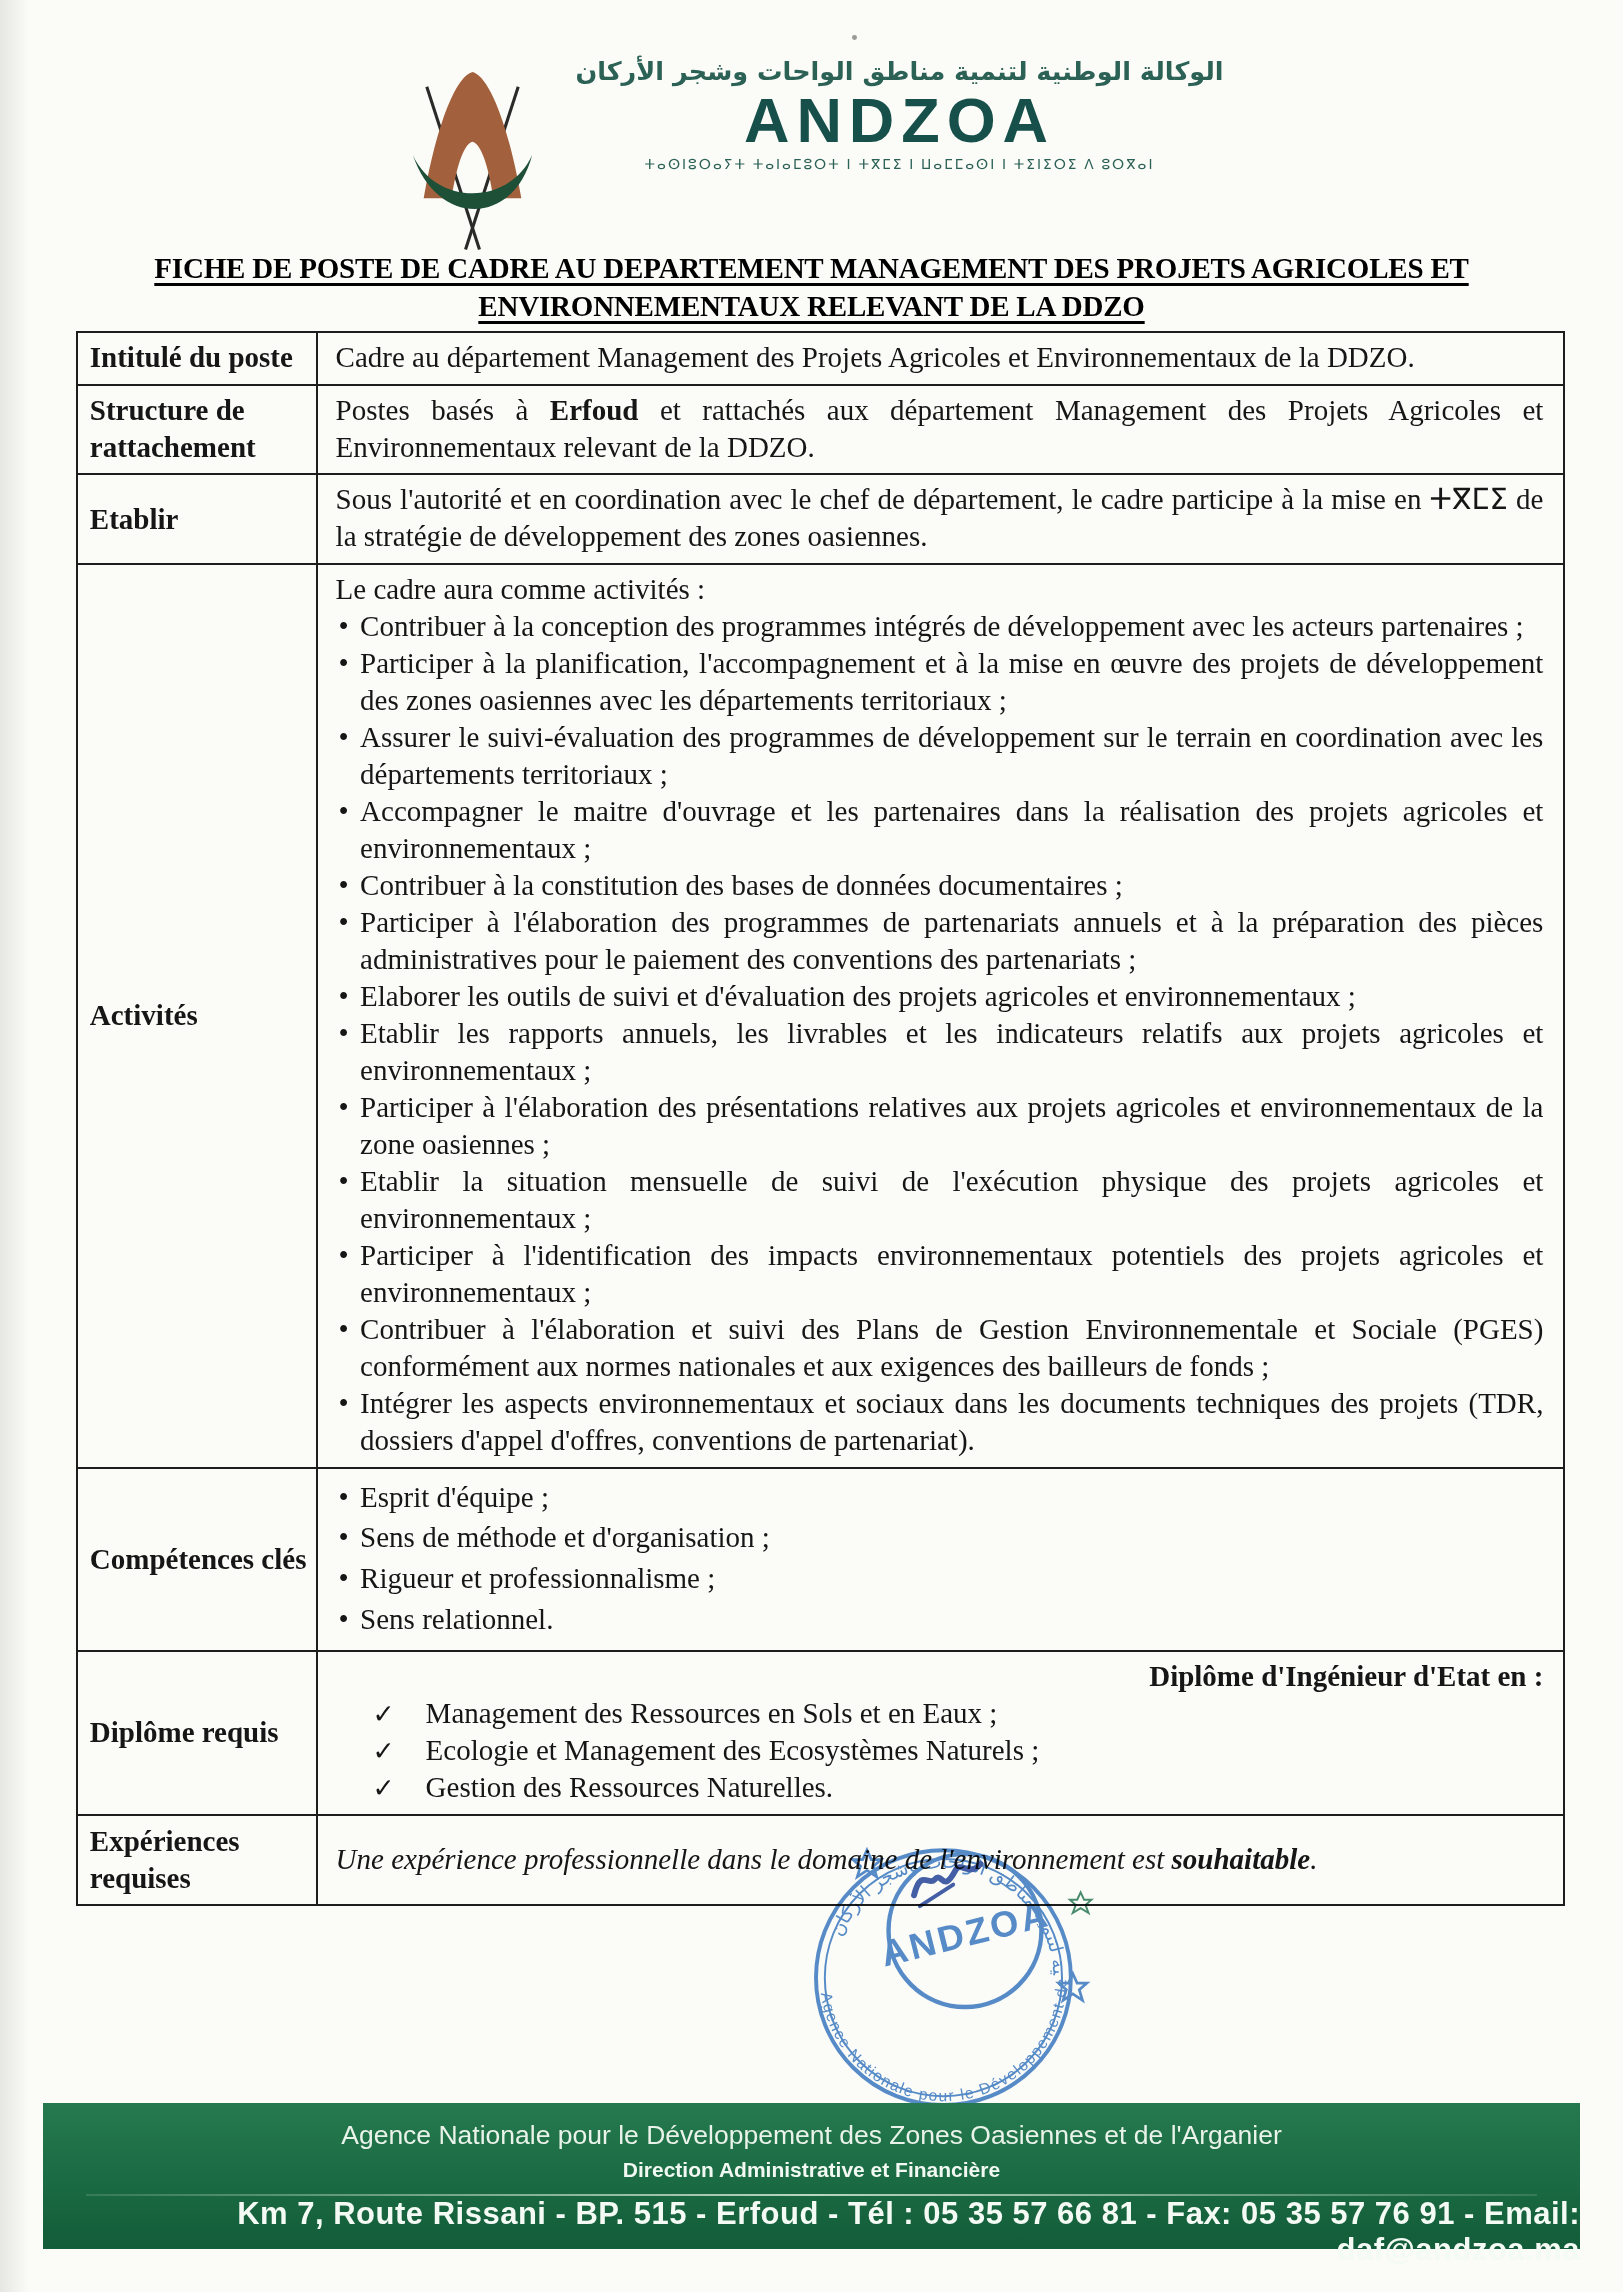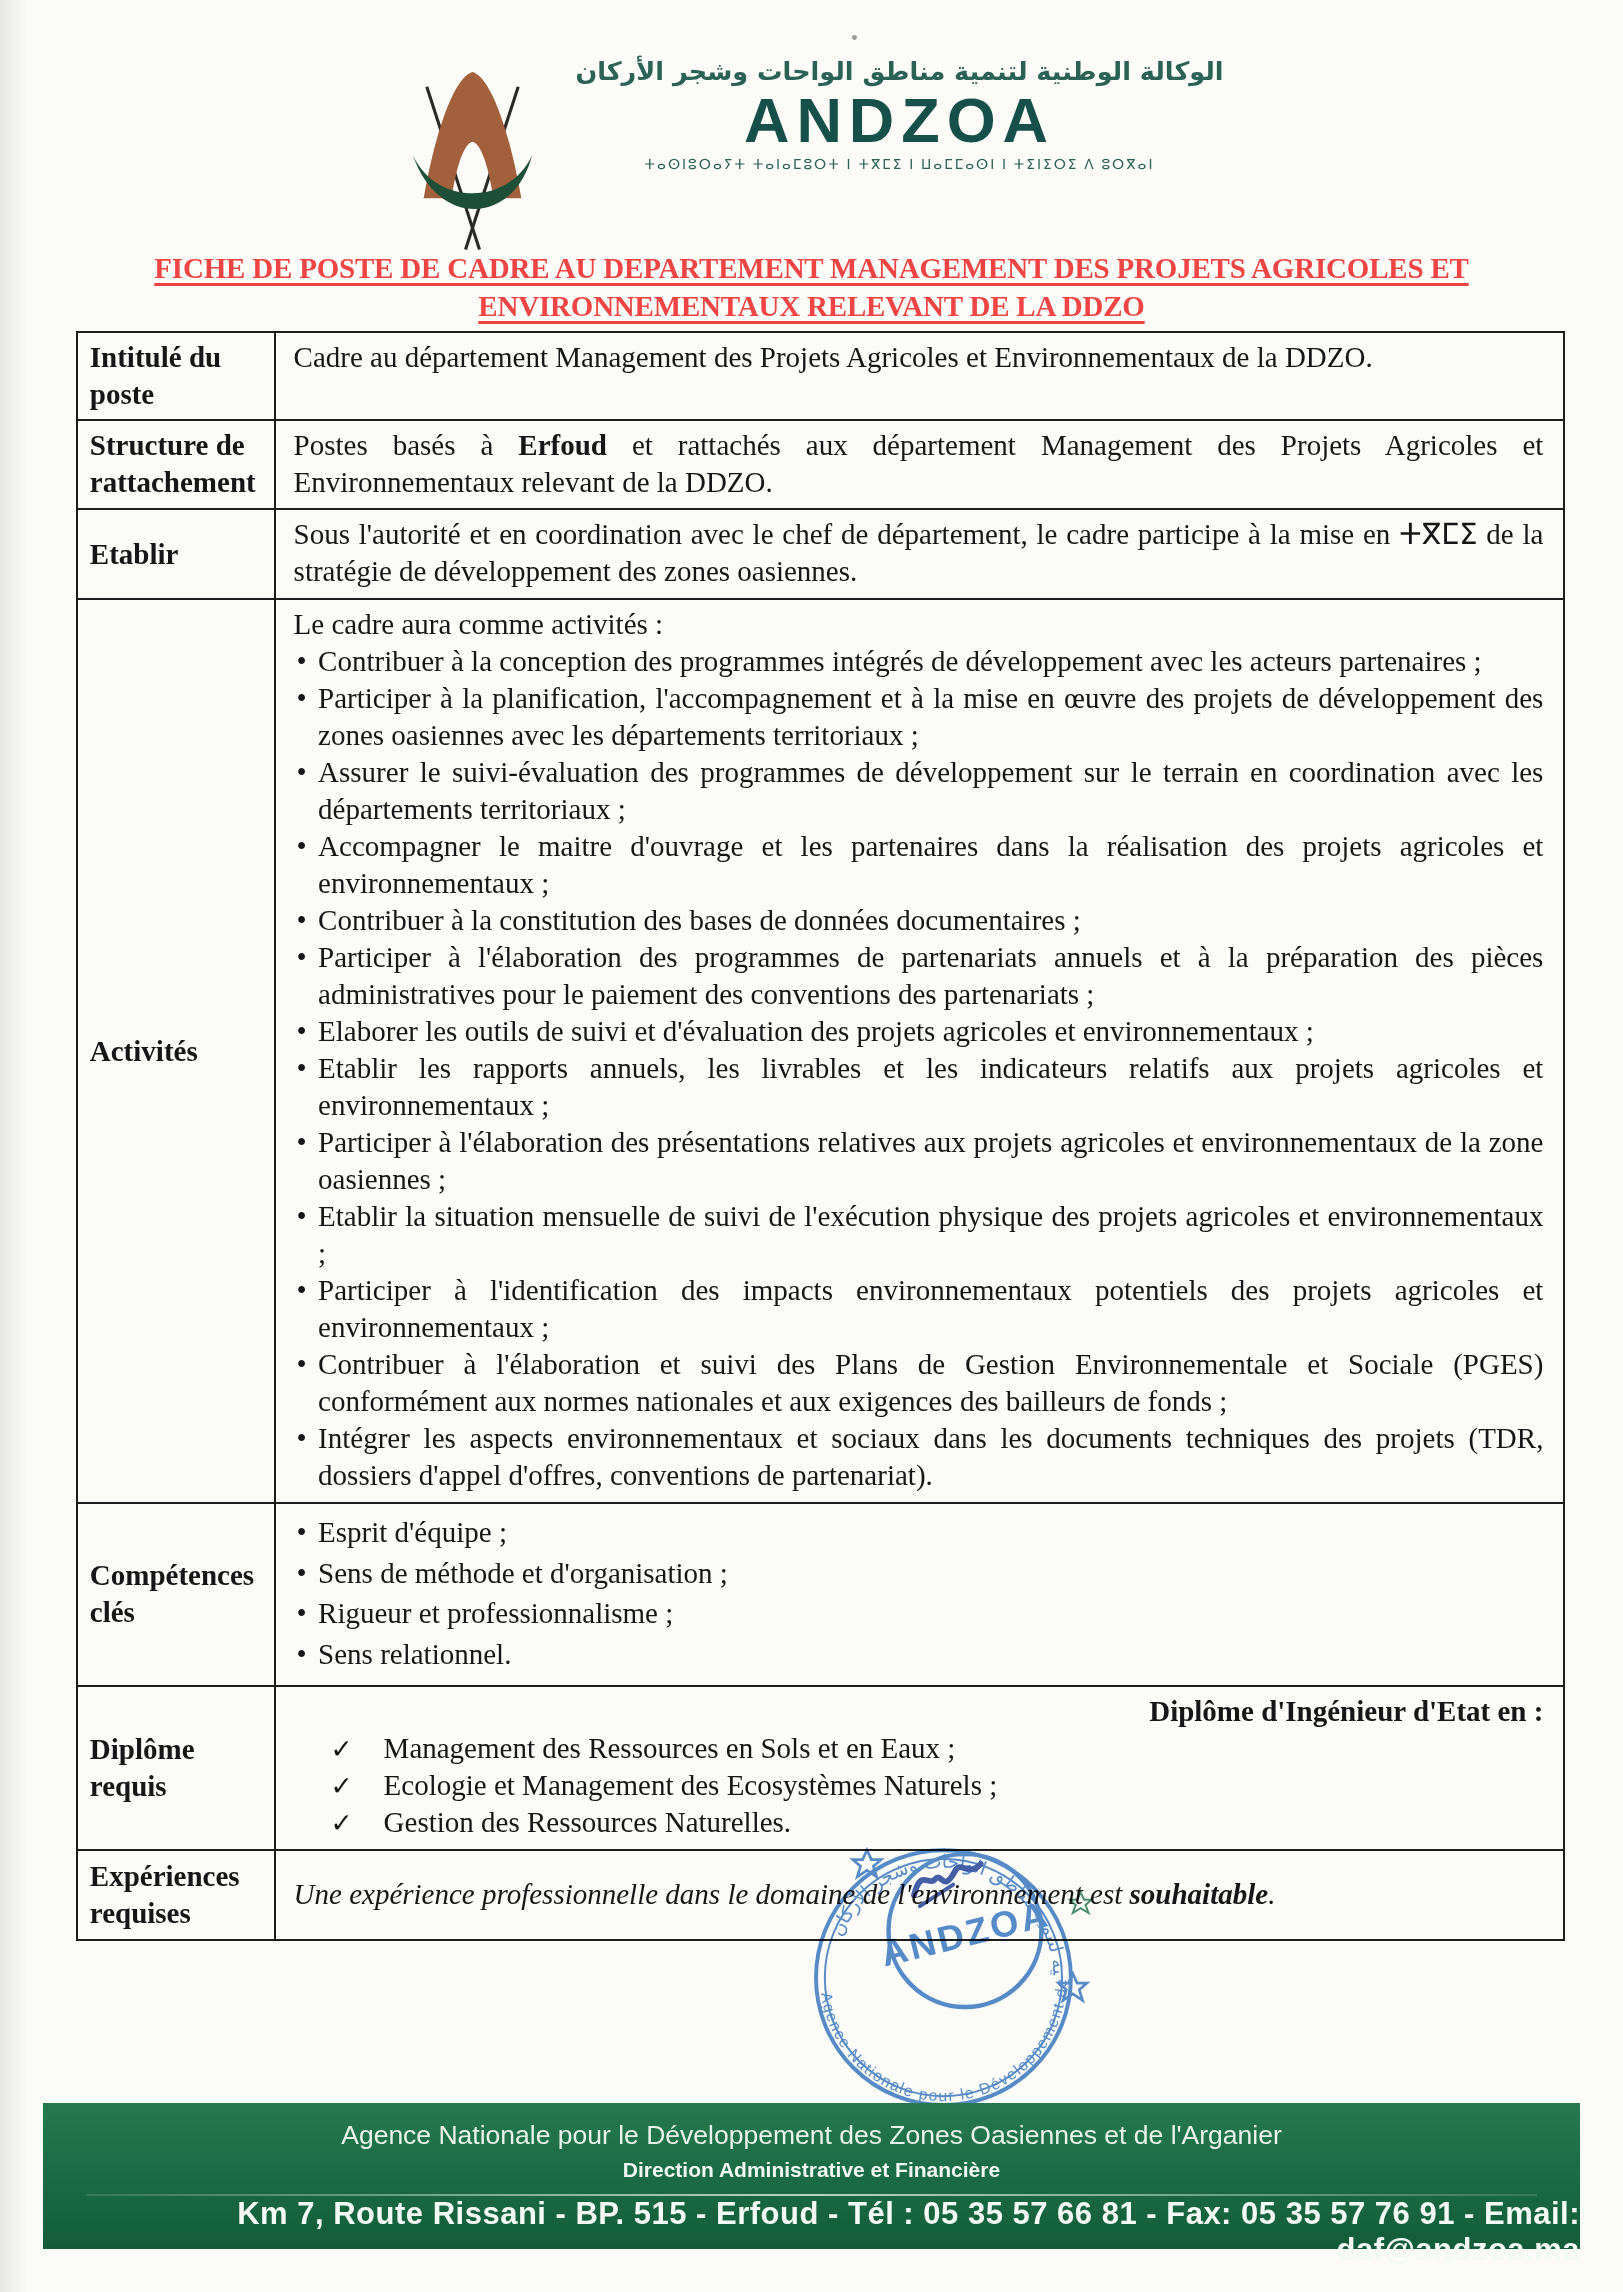--- a/index.html
+++ b/index.html
@@ -17,27 +17,27 @@
   .logo-row{ position:absolute; top:55px; left:0; right:0; display:flex; justify-content:center; align-items:flex-start; gap:29px; }
   .logo-icon{ width:147px; height:186px; flex:0 0 auto; margin-top:9.8px; }
   .logo-text{ display:flex; flex-direction:column; align-items:center; }
   .logo-ar{ font-family:"DejaVu Sans",sans-serif; font-size:25.5px; font-weight:bold; color:#2c6156; direction:rtl; line-height:33px; }
   .logo-acronym{ font-family:"Liberation Sans","DejaVu Sans",sans-serif; font-weight:bold; font-size:63px; line-height:65px; color:#17504a; letter-spacing:6.9px; }
   .logo-tif{ font-family:Liberation Sans, sans-serif; font-size:13.7px; color:#2c6156; letter-spacing:2px; margin-top:2.9px; white-space:nowrap; }
   .logo-fr{ font-family:"Liberation Sans",sans-serif; font-size:24.5px; color:#57575a; line-height:28px; text-align:center; margin-top:3.9px; }
 
   
   .doc-title{ position:absolute; top:249px; left:0; right:0; text-align:center;
-    font-weight:bold; font-size:29px; line-height:38px; letter-spacing:-0.2px; color:#ef4444; }
+    font-weight:bold; font-size:29px; line-height:38px; letter-spacing:-0.2px; color:#000000; }
   .doc-title .u{ text-decoration:underline; text-decoration-thickness:2.5px; text-underline-offset:4.9px; }
 
   
   table.fiche{ position:absolute; left:76px; top:331px; width:1489px; border-collapse:collapse; }
   table.fiche td{ border:2.5px solid #1d1d1d; }
-  td.lbl{ width:198px; font-weight:bold; font-size:29px; line-height:37px; padding:5.9px 7.8px 5.9px 11.8px; vertical-align:top;border-radius:23px; }
+  td.lbl{ width:240px; font-weight:bold; font-size:29px; line-height:37px; padding:5.9px 7.8px 5.9px 11.8px; vertical-align:top;border-radius:23px; }
   td.lbl.mid{ vertical-align:middle; }
   td.cnt{ font-size:29px; line-height:37px; padding:5.9px 19.6px 7.8px 17.6px; vertical-align:top; text-align:justify; }
   .bitem{ position:relative; padding-left:24.5px; }
   .bitem .bdot{ position:absolute; left:2.9px; top:0; }
   .nojust{ text-align:left; }
   .comp .bitem{ margin:3.9px 0; }
   .citem{ position:relative; padding-left:90px; text-align:left; }
   .citem .chk{ position:absolute; left:37px; top:0; font-family:"DejaVu Sans",sans-serif; font-size:26.5px; }
   .dip-h{ font-weight:bold; text-align:right; }
   .exp-cell{ padding-top:25.5px !important; padding-bottom:25.5px !important; text-align:center;font-style:italic; }

